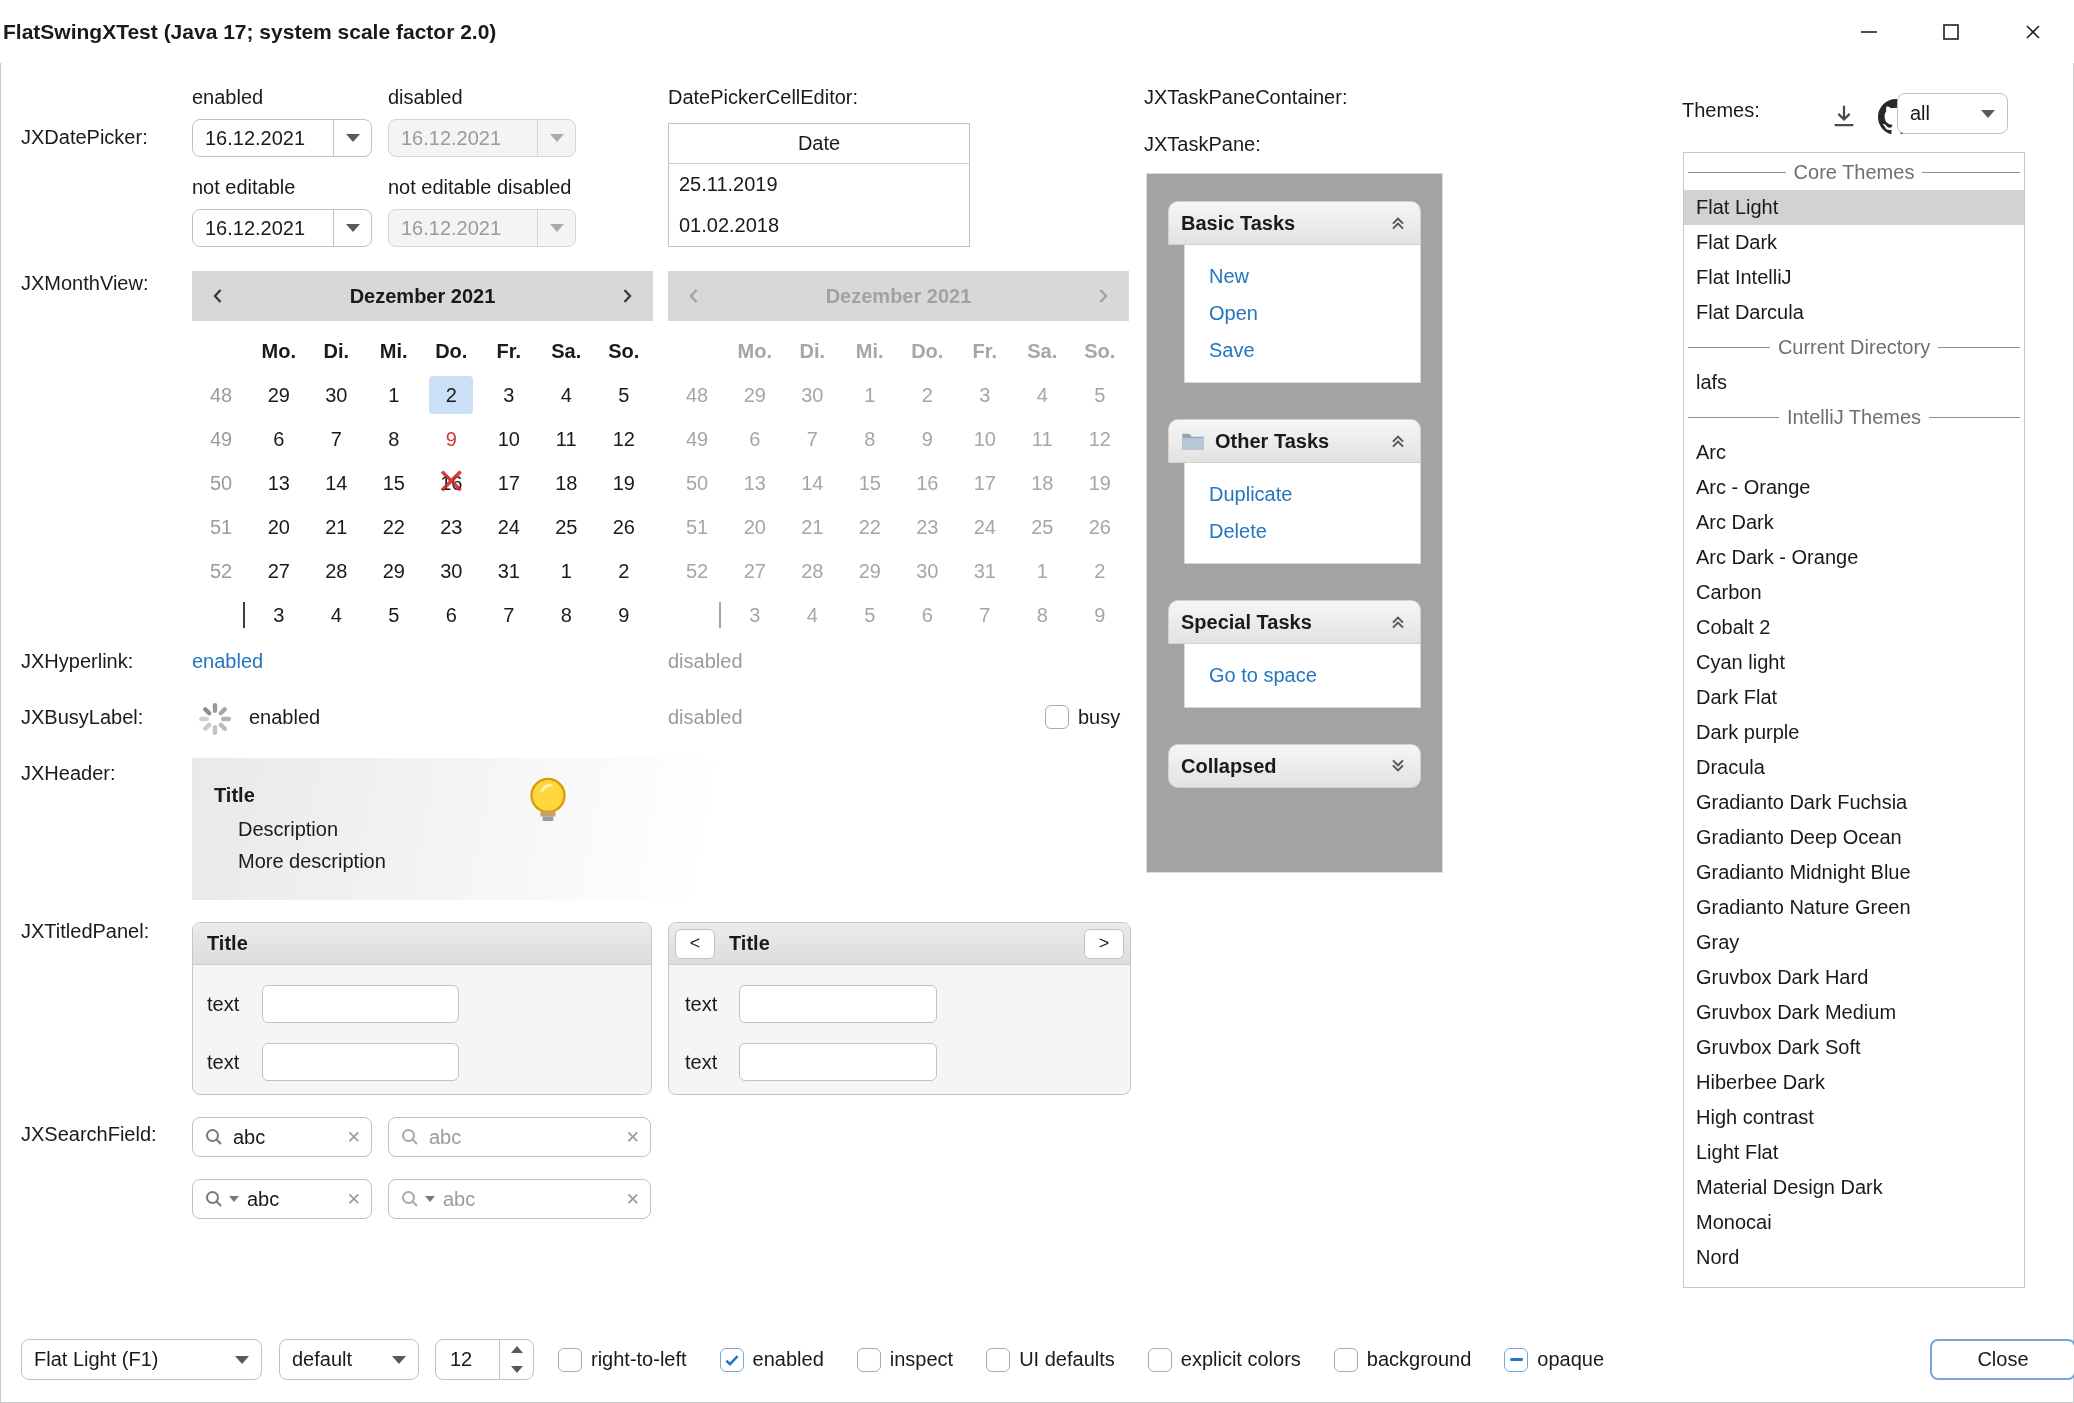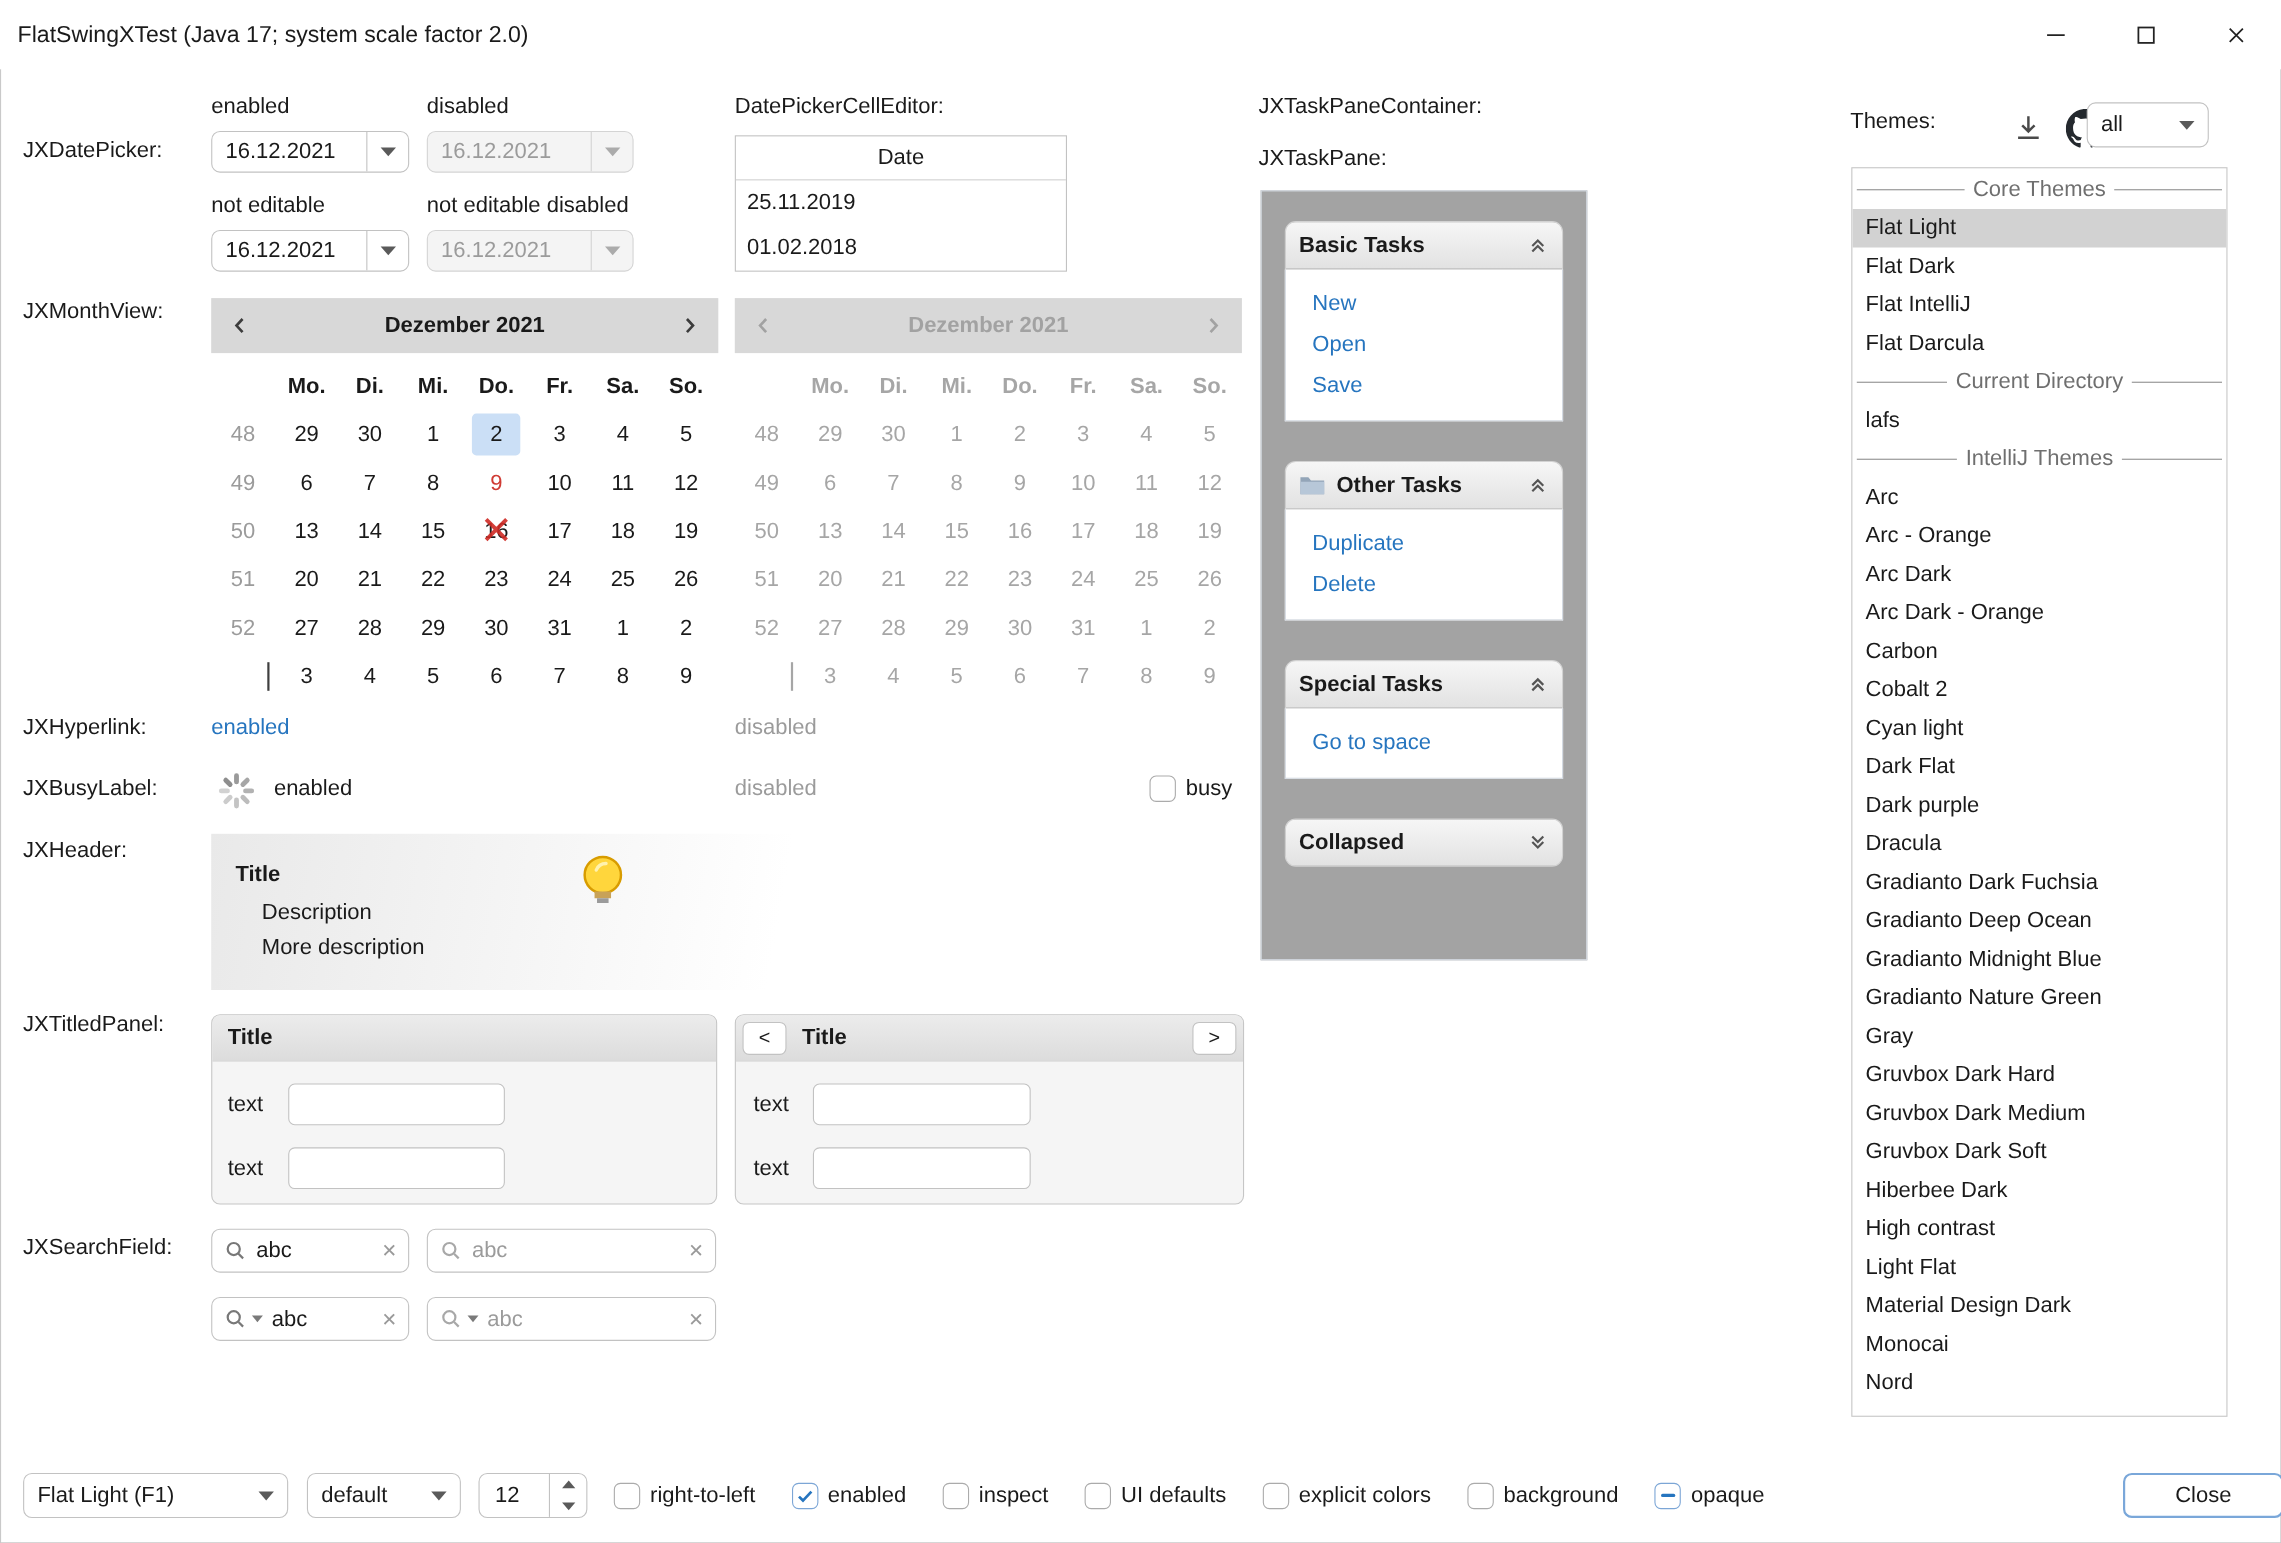--- a/index.html
+++ b/index.html
@@ -2,21 +2,21 @@
 <html><head>
 <meta charset="utf-8">
 <style>
   *{box-sizing:border-box;margin:0;padding:0;}
   html,body{width:2074px;height:1403px;}
   body{font-family:"Liberation Sans",sans-serif;font-size:20px;color:#1a1a1a;background:#fff;position:relative;overflow:hidden;box-shadow:inset 0 0 0 1px #c9c9c9;}
   svg{display:block;}
 
   
   #titlebar{position:absolute;left:0;top:0;width:100%;height:63px;display:flex;align-items:center;background:#fff;}
-  #window-title{padding-left:16px;font-size:21px;}
+  #window-title{padding-left:3px;font-size:21px;font-weight:bold;}
   #win-controls{margin-left:auto;display:flex;height:100%;}
   .win-btn{width:82px;height:100%;display:flex;align-items:center;justify-content:center;}
 
   
   .sec-label{position:absolute;left:21px;}
   .field-label{position:absolute;}
   .muted{color:#9b9b9b;}
 
   
   .combo{border:1px solid #c2c2c2;border-radius:8px;background:#fff;display:flex;align-items:center;padding:0 12px;gap:8px;}
@@ -80,21 +80,21 @@
   .sf-menu-tri{width:0;height:0;border-left:5px solid transparent;border-right:5px solid transparent;border-top:6px solid #7a7a7a;margin-left:-4px;flex:none;}
 
   
   #taskpane-container{position:absolute;left:1146px;top:173px;width:297px;height:700px;background:#a3a3a3;border:1px solid #d7dee6;padding:27px 21px;}
   .taskpane{margin-bottom:36px;}
   .tp-title{height:44px;background:linear-gradient(#f6f6f6,#e2e2e2);border:1px solid #d2d2d2;border-radius:10px 10px 0 0;display:flex;align-items:center;gap:10px;padding:0 12px;font-weight:bold;cursor:pointer;}
   .tp-title.tp-collapsed{border-radius:10px;}
   .tp-title-text{flex:1;}
   .chev2{width:20px;height:20px;flex:none;}
   .tp-folder{width:24px;height:20px;flex:none;}
-  .tp-content{background:#fff;border:1px solid #d4dae2;border-top:none;padding:13px 0;}
+  .tp-content{background:#fff;border:1px solid #d4dae2;border-top:none;padding:13px 0;margin-left:16px;}
   .tp-link{display:block;color:#2675bf;padding:7px 24px;cursor:pointer;text-decoration:none;}
 
   
   #download-btn{position:absolute;left:1826px;top:100px;width:36px;height:34px;display:flex;align-items:center;justify-content:center;}
   #github-btn{position:absolute;left:1874px;top:95px;width:44px;height:44px;display:flex;align-items:center;justify-content:center;}
   #themes-list{position:absolute;left:1683px;top:152px;width:342px;height:1136px;border:1px solid #c6c6c6;background:#fff;overflow:hidden;padding-top:2px;}
   .theme-item{height:35px;display:flex;align-items:center;padding:0 12px;cursor:pointer;}
   .theme-item.selected{background:#d2d2d2;}
   .theme-header{height:35px;display:flex;align-items:center;color:#6f6f6f;gap:8px;padding:0 4px;}
   .theme-header .line{flex:1;height:1px;background:#8f8f8f;}

